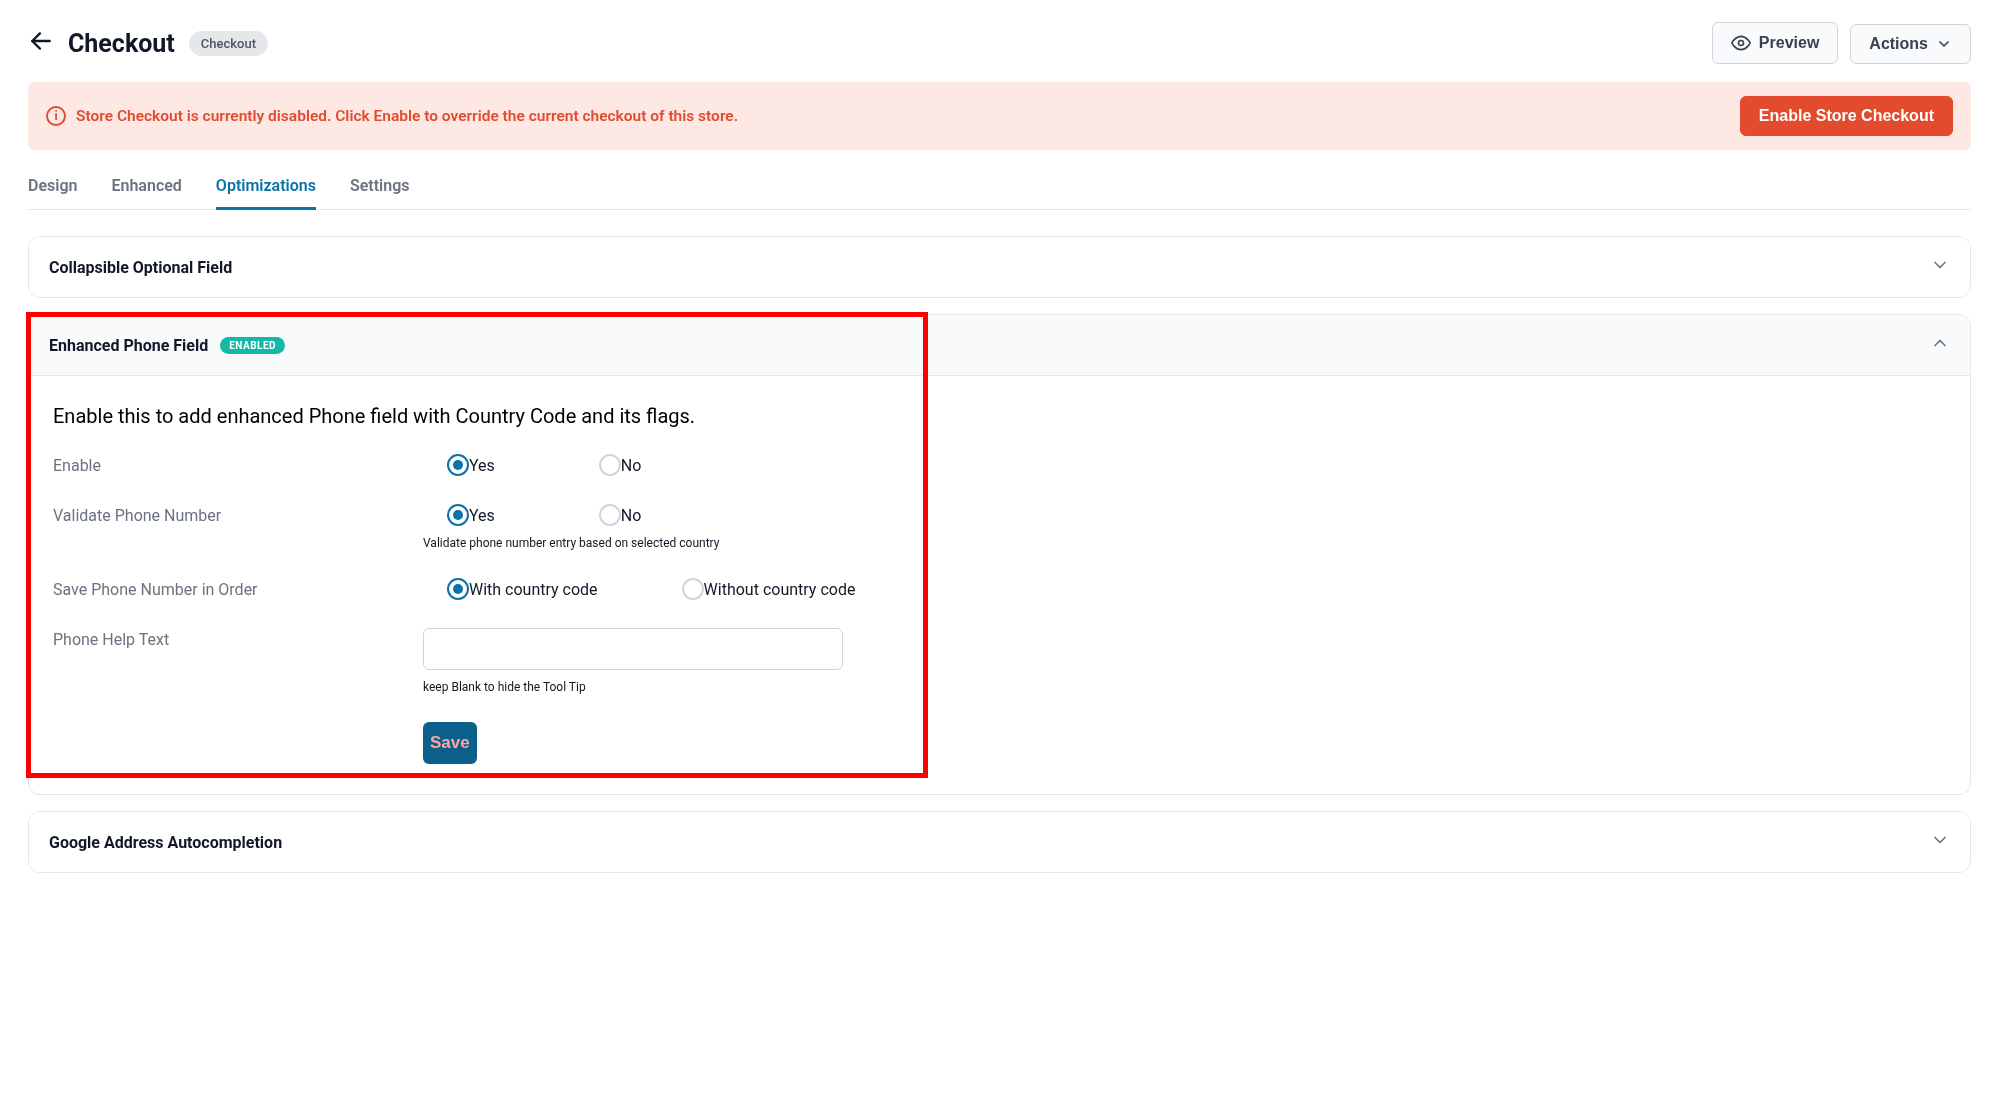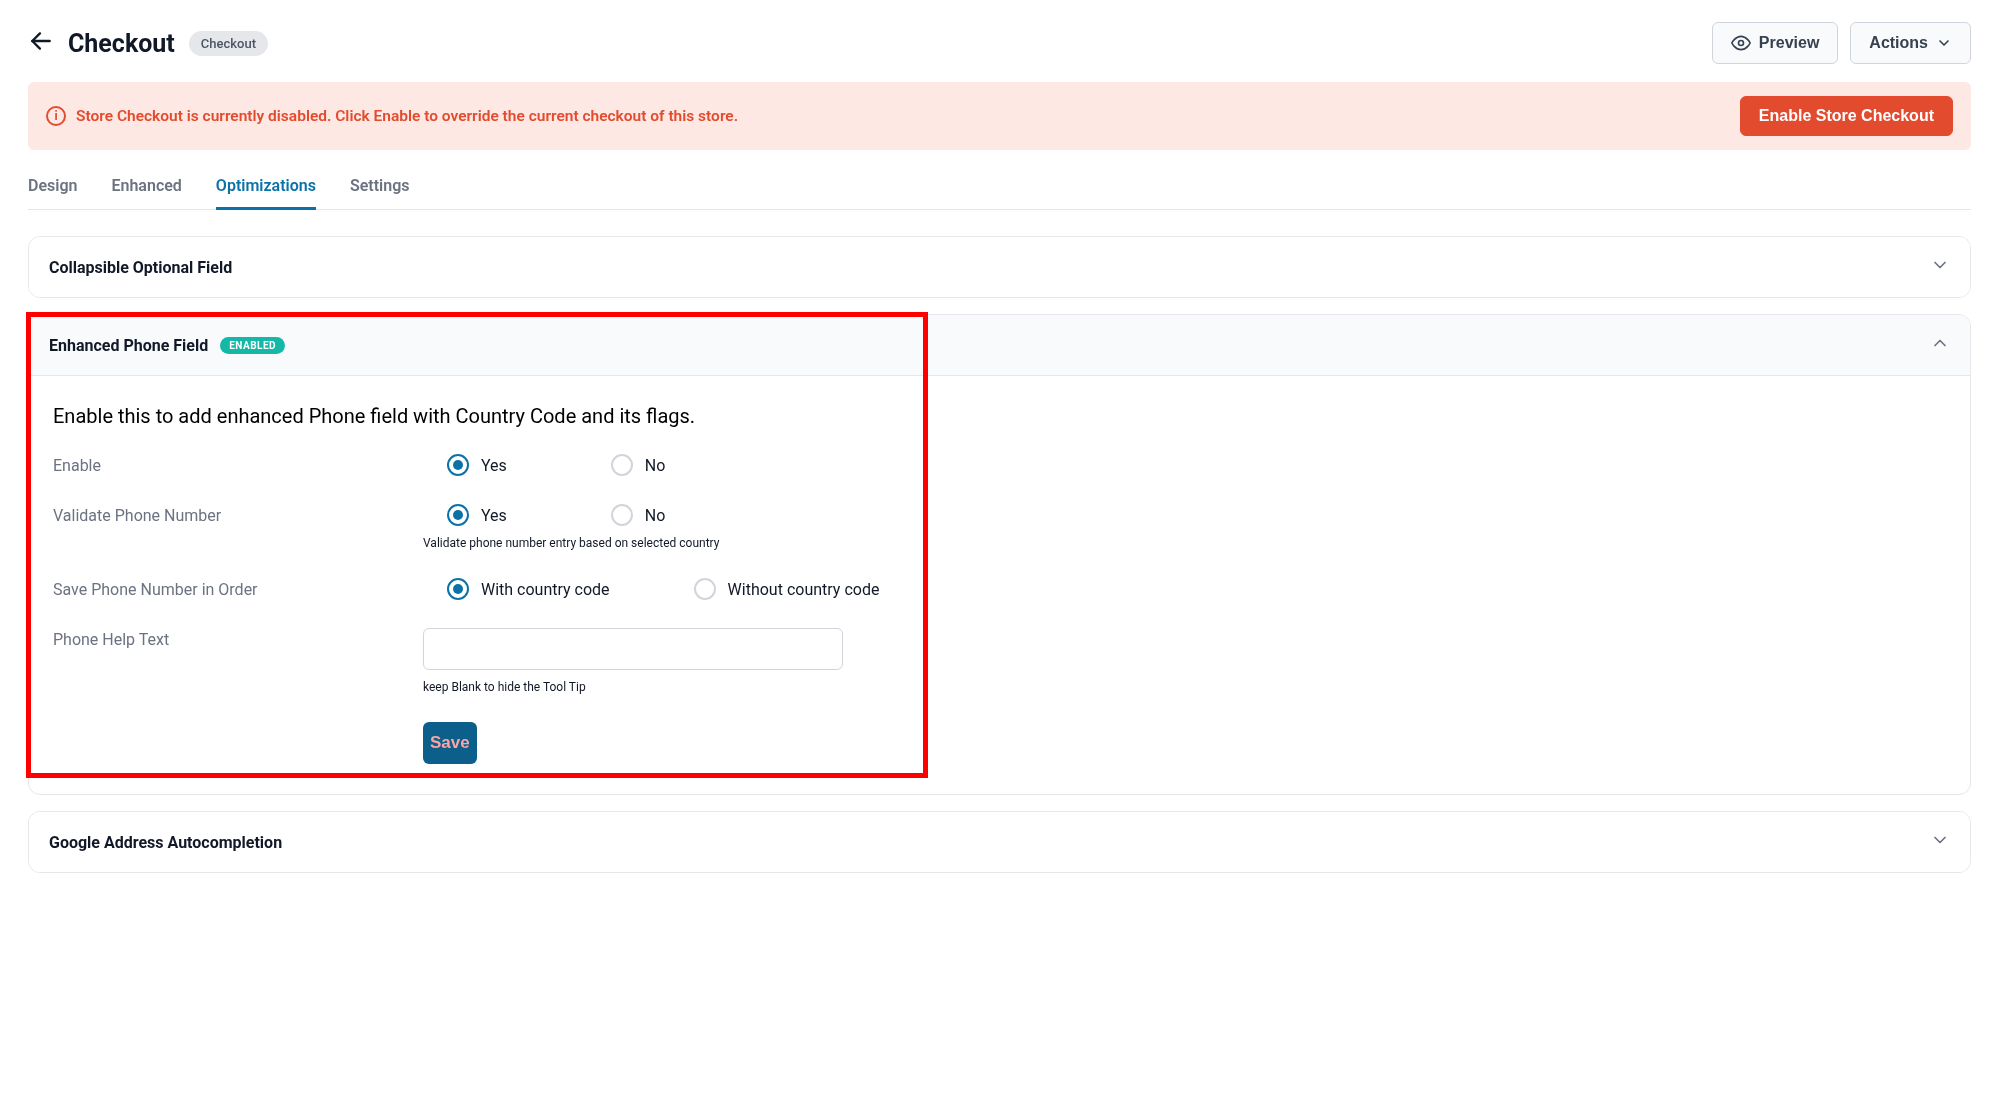--- a/index.html
+++ b/index.html
@@ -42,20 +42,21 @@
     background: #e5e7eb;
     color: #4b5563;
     font-size: 13px;
     padding: 5px 12px;
     border-radius: 14px;
     font-weight: 500;
   }
   .header-right {
     display: flex;
     gap: 12px;
+    align-items: flex-end;
   }
   .btn {
     display: inline-flex;
     align-items: center;
     gap: 8px;
     padding: 10px 18px;
     border-radius: 6px;
     font-size: 16px;
     font-weight: 600;
     border: 1px solid #d1d5db;
@@ -198,21 +199,20 @@
     display: flex;
     gap: 80px;
     align-items: center;
   }
   .radio-group.wide {
     gap: 60px;
   }
   .radio-option {
     display: flex;
     align-items: center;
-    gap: 12px;
     cursor: pointer;
     padding-left: 24px;
   }
   .radio {
     width: 22px;
     height: 22px;
     border: 2px solid #d1d5db;
     border-radius: 50%;
     display: flex;
     align-items: center;

